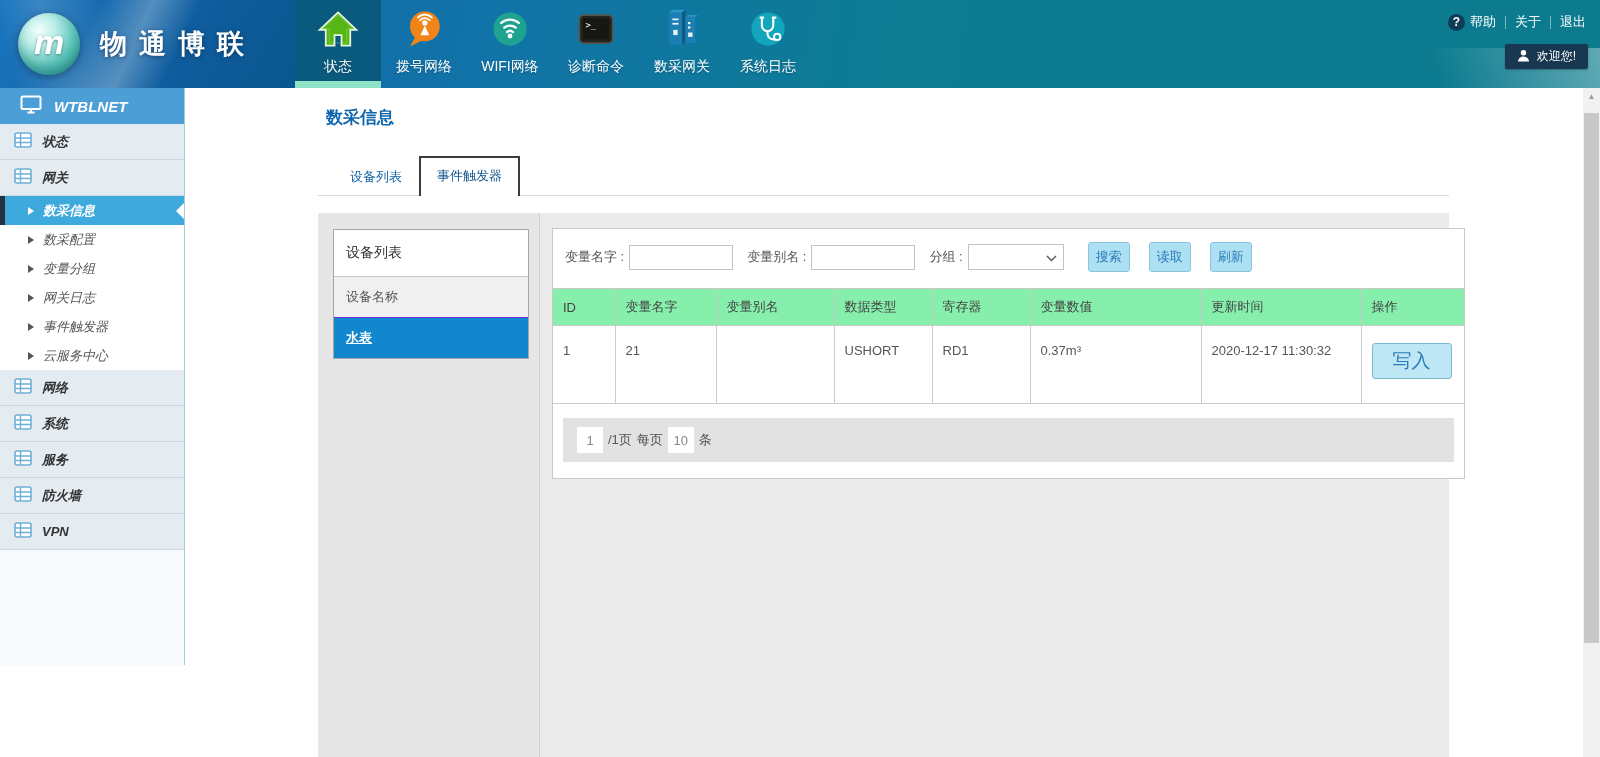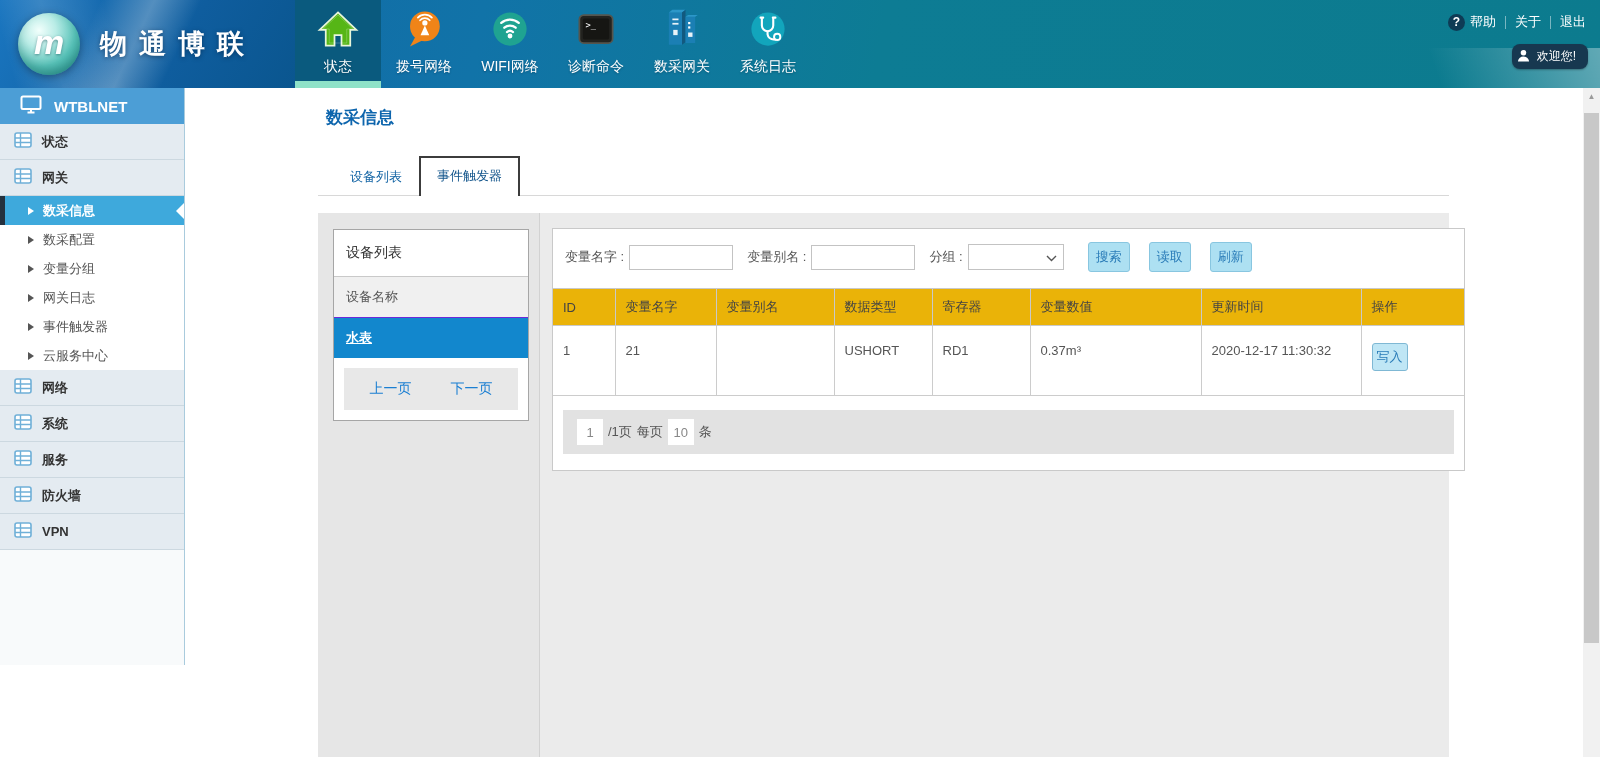--- a/index.html
+++ b/index.html
@@ -30,26 +30,26 @@
   .nav-label { color:#fff; font-size:14px; margin-top:6px; text-shadow:0 1px 2px rgba(0,40,60,.4); white-space:nowrap; }
 
   .header-right { position:absolute; right:0; top:0; width:360px; height:88px; }
   .header-right::before { content:""; position:absolute; right:0; bottom:0; width:300px; height:40px;
     background:linear-gradient(250deg, rgba(255,255,255,.35) 0%, transparent 55%); }
   .top-links { position:absolute; top:13px; right:14px; display:flex; align-items:center; gap:9px; color:#fff; font-size:13px; }
   .top-link { color:#fff; text-decoration:none; cursor:pointer; white-space:nowrap; }
   .q-icon { width:17px; height:17px; border-radius:50%; background:#0e3b55; color:#fff; font-size:12px; font-weight:bold;
     display:flex; align-items:center; justify-content:center; margin-right:-4px; }
   .sep { width:1px; height:13px; background:rgba(255,255,255,.45); }
-  .welcome-pill { position:absolute; top:44px; right:12px; height:25px; padding:0 12px 0 5px; border-radius:8px;
+  .welcome-pill { position:absolute; top:44px; right:12px; height:25px; padding:0 12px 0 12px; border-radius:2px;
     background:#173850; display:flex; align-items:center; gap:7px; color:#fff; font-size:12px; cursor:pointer;
     box-shadow:0 1px 2px rgba(0,0,0,.3); }
 
   
-  .sidebar { position:absolute; left:0; top:88px; width:185px; height:577px; background:#f8fafb; border-right:1px solid #a9cbdd; }
+  .sidebar { position:absolute; left:0; top:88px; width:185px; height:577px; background:#f8fafb; border-right:1px solid #a9cbdd;font-style:italic; }
   .sidebar-device { height:36px; background:#4c9ed6; color:#fff; font-size:15px; font-weight:bold;
     display:flex; align-items:center; gap:12px; padding-left:20px; }
   .side-group { height:36px; background:#e4ebf1; border-bottom:1px solid #ccd8e0; display:flex; align-items:center;
     gap:10px; padding-left:14px; font-size:13px; font-weight:bold; color:#333; cursor:pointer; }
   .side-sub { height:29px; background:#fff; display:flex; align-items:center; padding-left:28px; gap:9px;
     font-size:13px; color:#555; cursor:pointer; position:relative; }
   .tri { width:0; height:0; border-top:4px solid transparent; border-bottom:4px solid transparent; border-left:6px solid #555; flex:0 0 auto; }
   .side-sub.active { background:#3ea9dc; color:#fff; font-weight:bold; border-left:5px solid #24313e; padding-left:23px; }
   .side-sub.active .tri { border-left-color:#fff; }
   .side-sub.active::after { content:""; position:absolute; right:0; top:50%; transform:translateY(-50%);
@@ -77,27 +77,27 @@
   .filter-row { display:flex; align-items:center; padding:13px 12px 12px; font-size:13px; color:#555; }
   .filter-row label { white-space:nowrap; }
   .txt-input { width:104px; height:25px; border:1px solid #c3c3c3; margin:0 14px 0 5px; font-size:13px; padding:0 4px; font-family:inherit; }
   .sel-wrap { position:relative; margin:0 0 0 5px; }
   .sel-box { width:96px; height:26px; border:1px solid #c3c3c3; background:#fff; display:flex; align-items:center; justify-content:flex-end; padding-right:6px; cursor:pointer; }
   .btn { background:#ade0f2; border:1px solid #88c6e0; color:#2a7cb8; font-size:13px; padding:5px 7px; border-radius:3px;
     cursor:pointer; margin-left:19px; font-family:inherit; white-space:nowrap; }
   .btn:first-of-type { margin-left:24px; }
 
   table.vars { width:100%; border-collapse:collapse; table-layout:fixed; margin-top:4px; }
-  table.vars th { background:#eab308; border:1px solid #c9c9c9; font-size:13px; font-weight:normal; color:#444;
+  table.vars th { background:#86efac; border:1px solid #c9c9c9; font-size:13px; font-weight:normal; color:#444;
     text-align:left; padding:9px 10px; }
   table.vars td { border:1px solid #ccc; font-size:13px; color:#555; text-align:left; padding:17px 10px 24px; vertical-align:top; background:#fff; }
   table.vars tr, table.vars thead { border-left:none; }
   table.vars th:first-child, table.vars td:first-child { border-left:none; }
   table.vars th:last-child, table.vars td:last-child { border-right:none; }
-  .btn-write { background:#bfe6f5; border:1px solid #7fb8d4; color:#2a7cb8; font-size:13px; padding:4px 4px; border-radius:3px; cursor:pointer; font-family:inherit; }
+  .btn-write { background:#bfe6f5; border:1px solid #7fb8d4; color:#2a7cb8; font-size:19px; padding:4px 20px; border-radius:3px; cursor:pointer; font-family:inherit; }
 
   .page-strip { margin:14px 10px 16px; background:#e2e2e2; padding:9px 14px; display:flex; align-items:center; gap:5px; font-size:13px; color:#555; }
   .page-box { width:26px; height:26px; background:#fff; border:none; text-align:center; color:#888; font-size:13px; font-family:inherit; }
 
   
   .scrollbar { position:absolute; right:0; top:88px; width:17px; height:669px; background:#f1f1f1; }
   .scroll-up { height:16px; display:flex; align-items:center; justify-content:center; color:#9a9a9a; font-size:8px; cursor:pointer; }
   .scroll-thumb { position:absolute; left:1px; right:1px; top:25px; height:530px; background:#c8c8c8; cursor:pointer; }
 </style>
 </head>
@@ -303,24 +303,20 @@
       <div class="tab active">事件触发器</div>
     </div>
 
     <div class="panel">
 
       <div class="device-col">
         <div class="device-box">
           <div class="device-box-title">设备列表</div>
           <div class="device-col-header">设备名称</div>
           <div class="device-row">水表</div>
-          <div class="device-pager">
-            <a class="pager-link">上一页</a>
-            <a class="pager-link">下一页</a>
-          </div>
         </div>
       </div>
 
       <div class="data-col">
         <div class="data-box">
 
           <div class="filter-row">
             <label>变量名字 :</label>
             <input class="txt-input" type="text" value="" style="">
             <label>变量别名 :</label>

